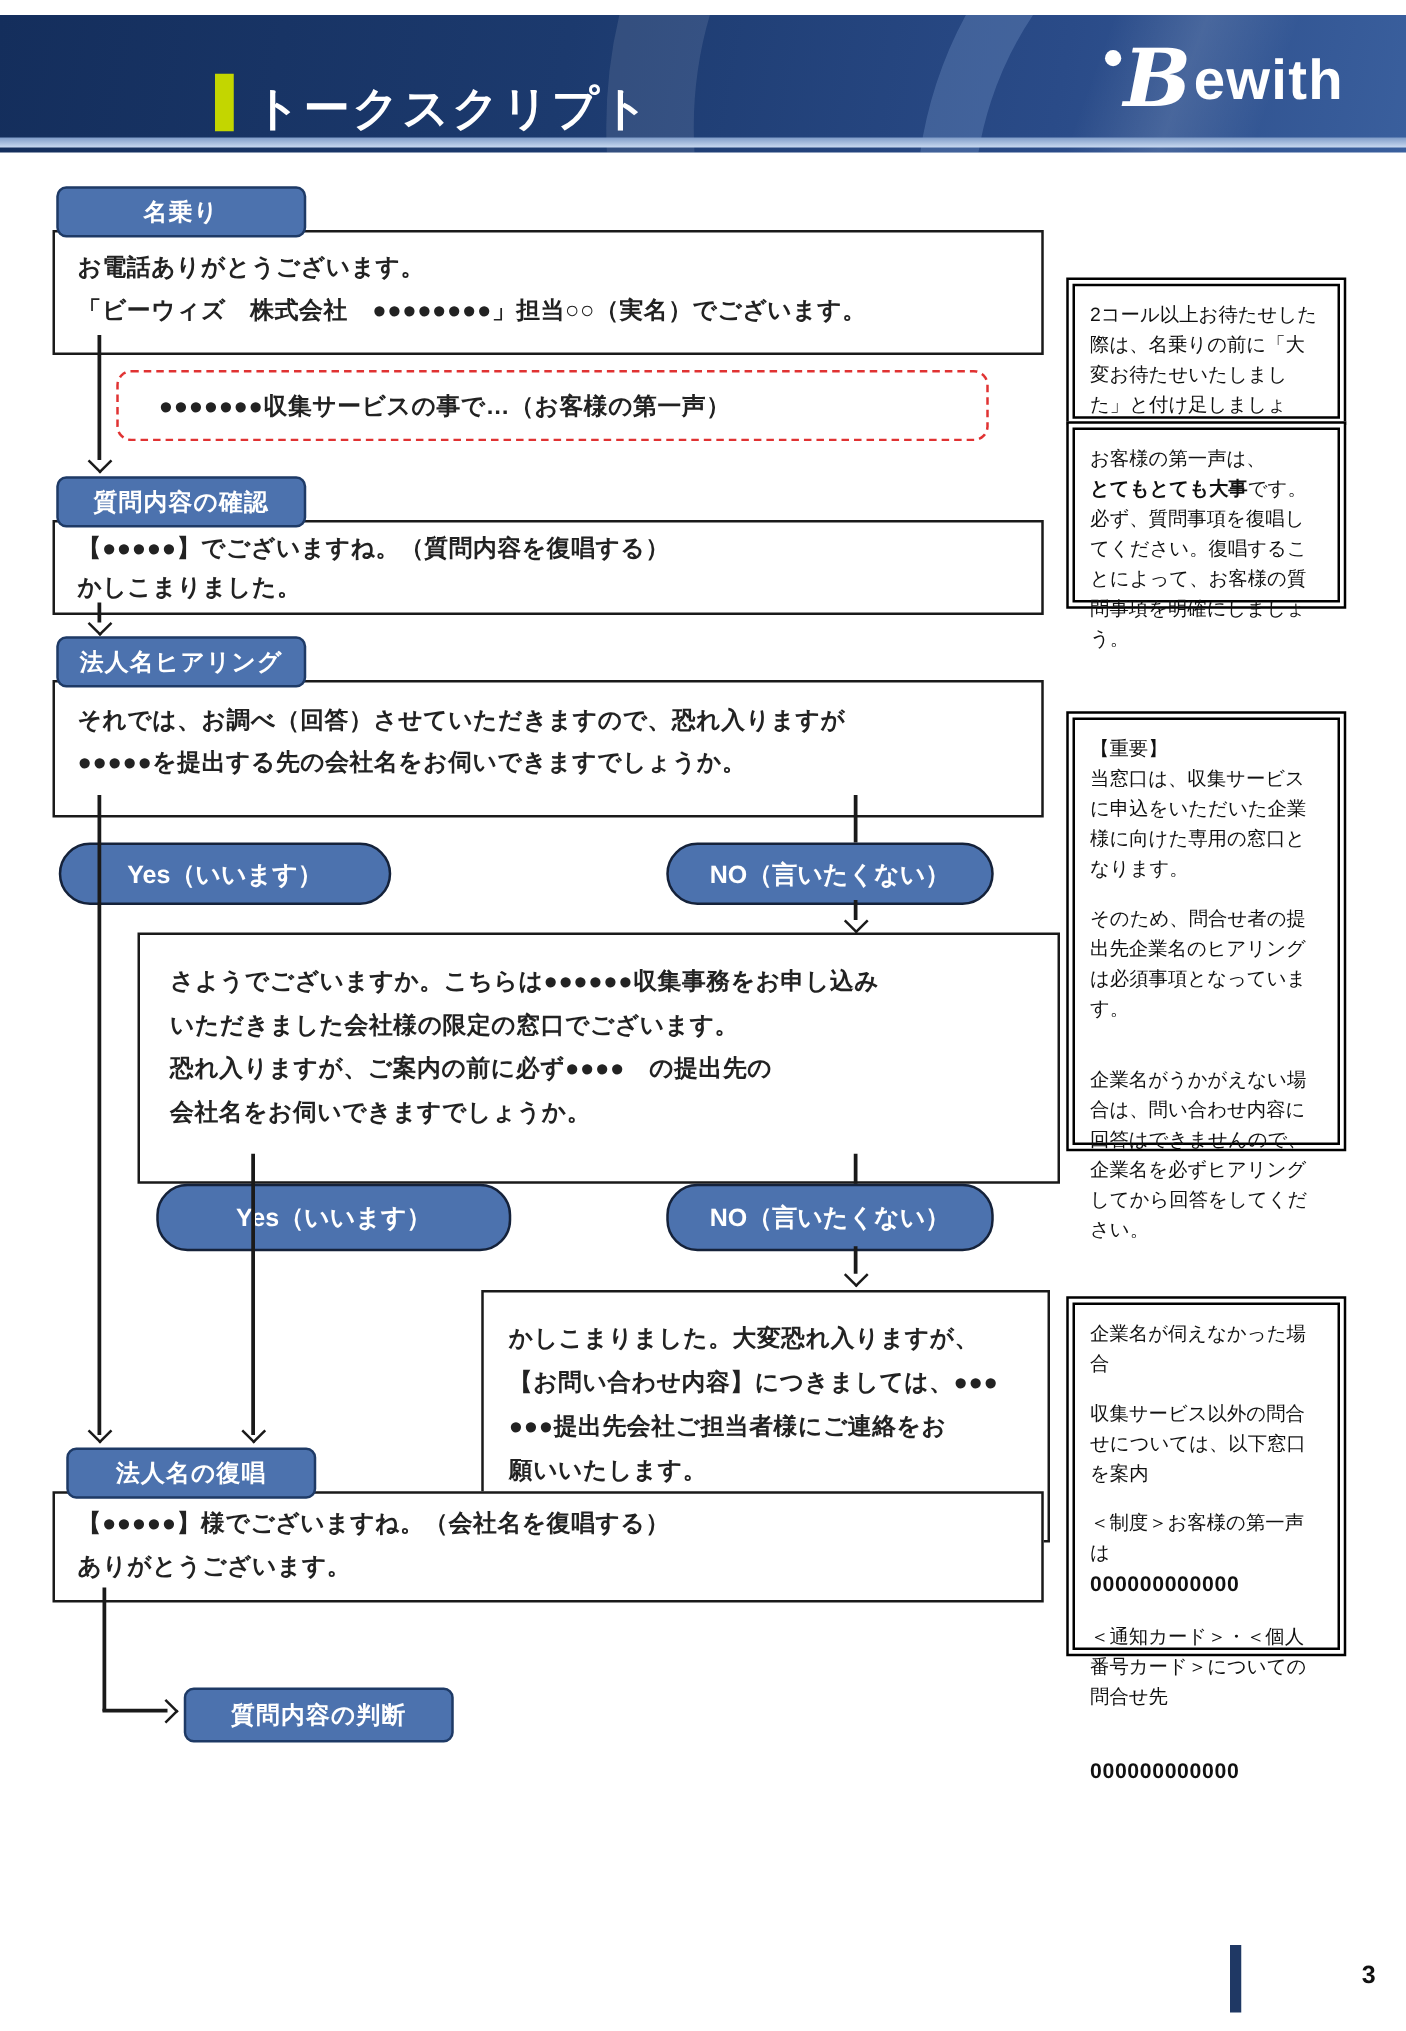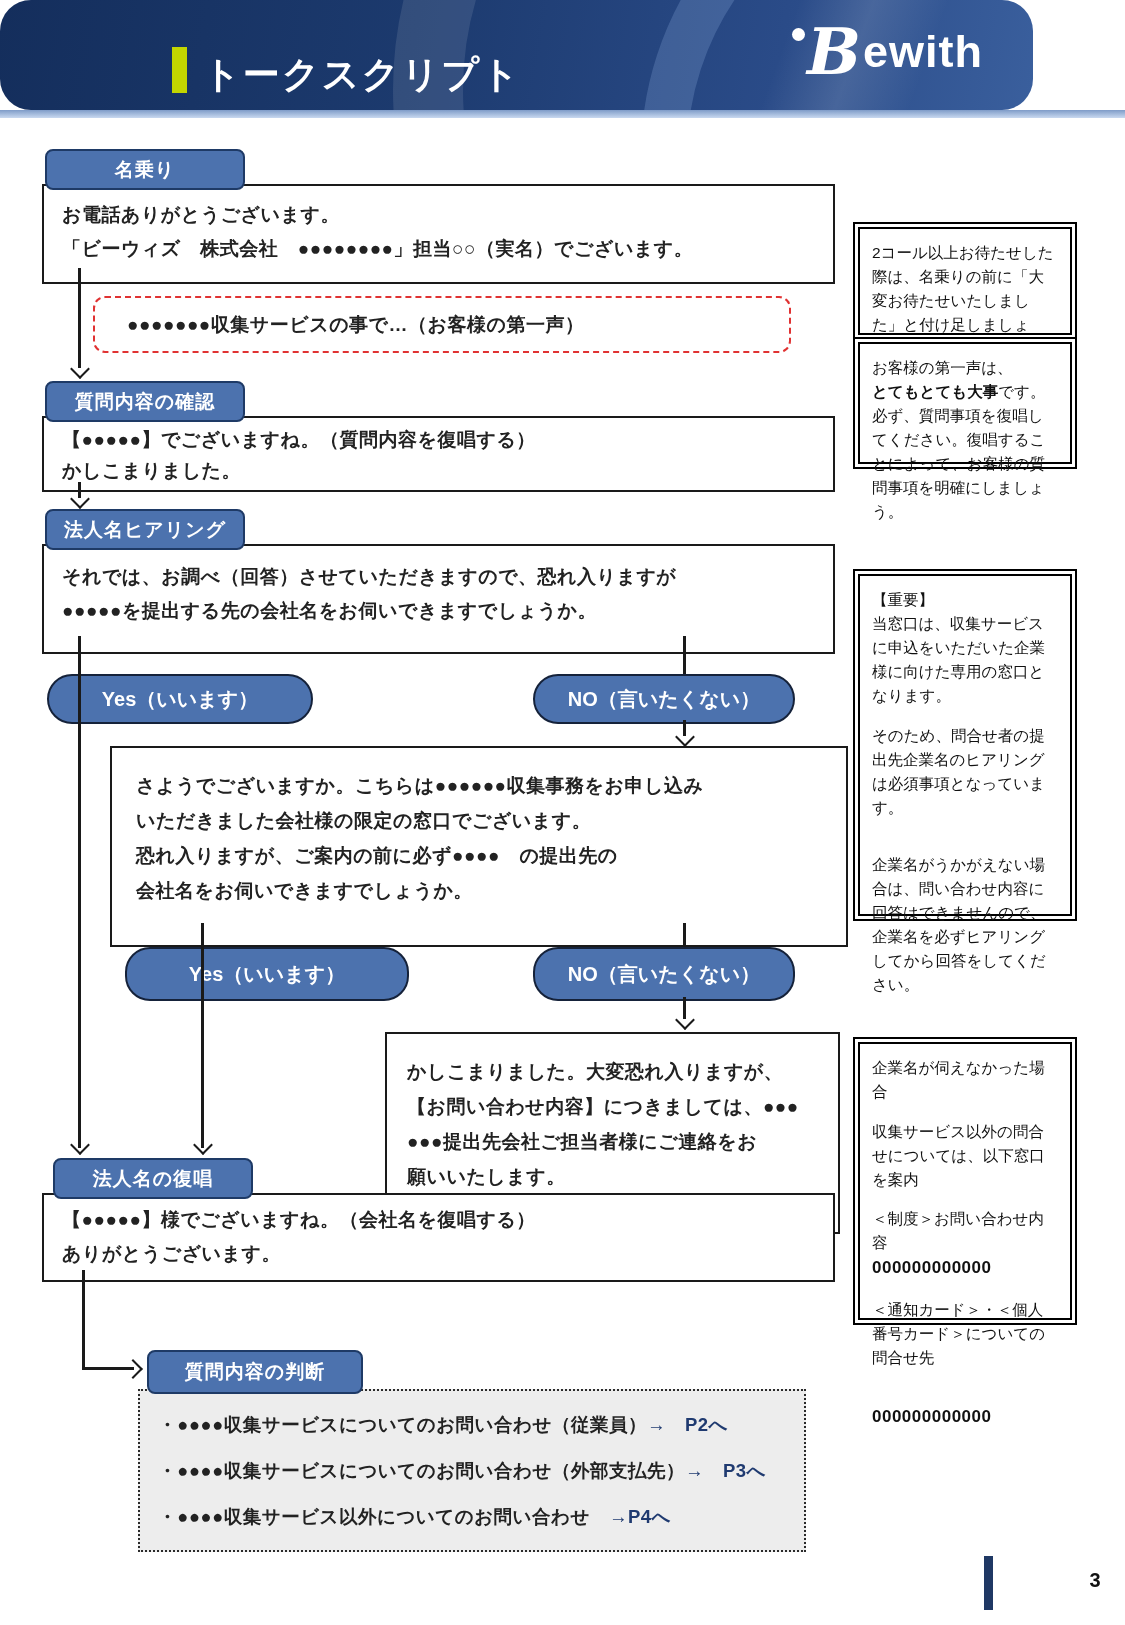--- a/index.html
+++ b/index.html
@@ -1,21 +1,21 @@
 <!DOCTYPE html>
 <html><head>
 <meta charset="utf-8">
 <style>
   html,body{margin:0;padding:0;background:#fff;}
   .page{position:relative;width:1125px;height:1625px;background:#fff;overflow:hidden;
         font-family:"Liberation Sans","DejaVu Sans",sans-serif;color:#1c1c1c;}
 
   
-  .header{position:absolute;left:0;top:0;width:1033px;height:110px;overflow:hidden;
-          background:linear-gradient(100deg,#142e5c 0%,#1c3a6e 40%,#2a4b88 75%,#3a5f9d 100%);border-radius:31px;}
+  .header{position:absolute;left:0;top:12px;width:1125px;height:110px;overflow:hidden;
+          background:linear-gradient(100deg,#142e5c 0%,#1c3a6e 40%,#2a4b88 75%,#3a5f9d 100%);}
   .sw1{position:absolute;right:-140px;top:-300px;width:640px;height:640px;border-radius:50%;
        border:70px solid rgba(255,255,255,0.10);}
   .sw2{position:absolute;right:-260px;top:-170px;width:560px;height:560px;border-radius:50%;
        border:46px solid rgba(160,190,235,0.22);transform:rotate(18deg);}
   .sw3{position:absolute;right:120px;top:-30px;width:150px;height:260px;transform:skewX(-20deg);
        background:linear-gradient(90deg,transparent,rgba(255,255,255,0.12),transparent);}
   .accent{position:absolute;left:172px;top:47px;width:15px;height:46px;background:#c3d600;}
   .htitle{position:absolute;left:203px;top:50px;font-size:37px;font-weight:bold;color:#fff;letter-spacing:2px;}
   .logo{position:absolute;right:50px;top:14px;display:flex;align-items:flex-start;color:#fff;}
   .logo-dot{width:13px;height:13px;border-radius:50%;background:#fff;margin:14px 2px 0 0;}
@@ -135,52 +135,47 @@
 
   <div class="tab" style="left:53px;top:1158px;">法人名の復唱</div>
   <div class="sbox" style="left:42px;top:1193px;width:753px;height:77px;padding:8px 18px 0;">【●●●●●】様でございますね。（会社名を復唱する）
 ありがとうございます。</div>
 
   <div class="vline" style="left:82px;top:1270px;height:99px;"></div>
   <div class="hline" style="left:82px;top:1367px;width:52px;"></div>
   <div class="chev right" style="left:126px;top:1362px;"></div>
 
   <div class="tab" style="left:147px;top:1350px;width:212px;height:40px;">質問内容の判断</div>
-  <div class="dotted">
-    <div class="jrow"><span>・●●●●収集サービスについてのお問い合わせ（従業員）</span><span class="jarrow">→　P2へ</span></div>
-    <div class="jrow"><span>・●●●●収集サービスについてのお問い合わせ（外部支払先）</span><span class="jarrow">→　P3へ</span></div>
-    <div class="jrow"><span>・●●●●収集サービス以外についてのお問い合わせ　</span><span class="jarrow">→P4へ</span></div>
-  </div>
 
   <div class="note" style="top:198px;height:118px;margin-top:24px;">
     <div class="note-in">2コール以上お待たせした際は、名乗りの前に「大変お待たせいたしました」と付け足しましょう。</div>
   </div>
 
-  <div class="note" style="top:337px;height:132px;">
+  <div class="note" style="top:337px;height:150px;">
     <div class="note-in">
       <span>お客様の第一声は、</span><br>
       <b>とてもとても大事</b><span>です。</span><br>
       <span>必ず、質問事項を復唱してください。復唱することによって、お客様の質問事項を明確にしましょう。</span>
     </div>
   </div>
 
   <div class="note" style="top:569px;height:352px;">
     <div class="note-in">
       <p style="margin-bottom:0;">【重要】</p>
       <p>当窓口は、収集サービスに申込をいただいた企業様に向けた専用の窓口となります。</p>
       <p>そのため、問合せ者の提出先企業名のヒアリングは必須事項となっています。</p>
       <p>企業名がうかがえない場合は、問い合わせ内容に回答はできませんので、企業名を必ずヒアリングしてから回答をしてください。</p>
     </div>
   </div>
 
   <div class="note" style="top:1037px;height:288px;">
     <div class="note-in">
       <p>企業名が伺えなかった場合</p>
       <p>収集サービス以外の問合せについては、以下窓口を案内</p>
-      <p style="margin-bottom:0;">＜制度＞お問い合わせ内容</p>
+      <p style="margin-bottom:0;">＜制度＞お客様の第一声は</p>
       <p class="phone">000000000000</p>
       <p style="margin-bottom:16px;">＜通知カード＞・＜個人番号カード＞についての問合せ先</p>
       <p class="phone">000000000000</p>
     </div>
   </div>
 
   <div class="foot-bar"></div>
   <div class="foot-page">3</div>
 
 </div>

